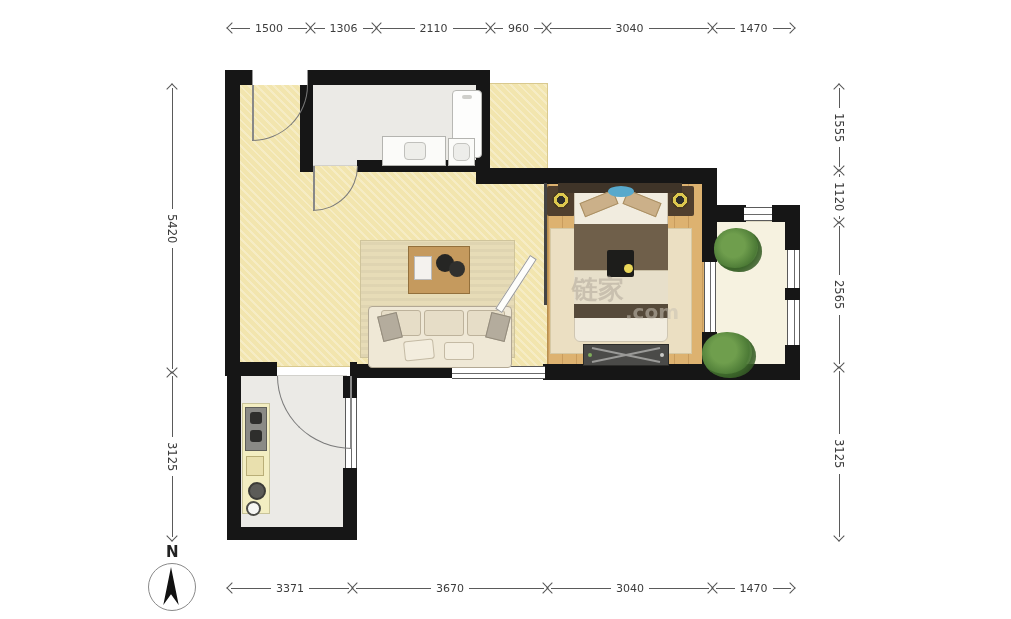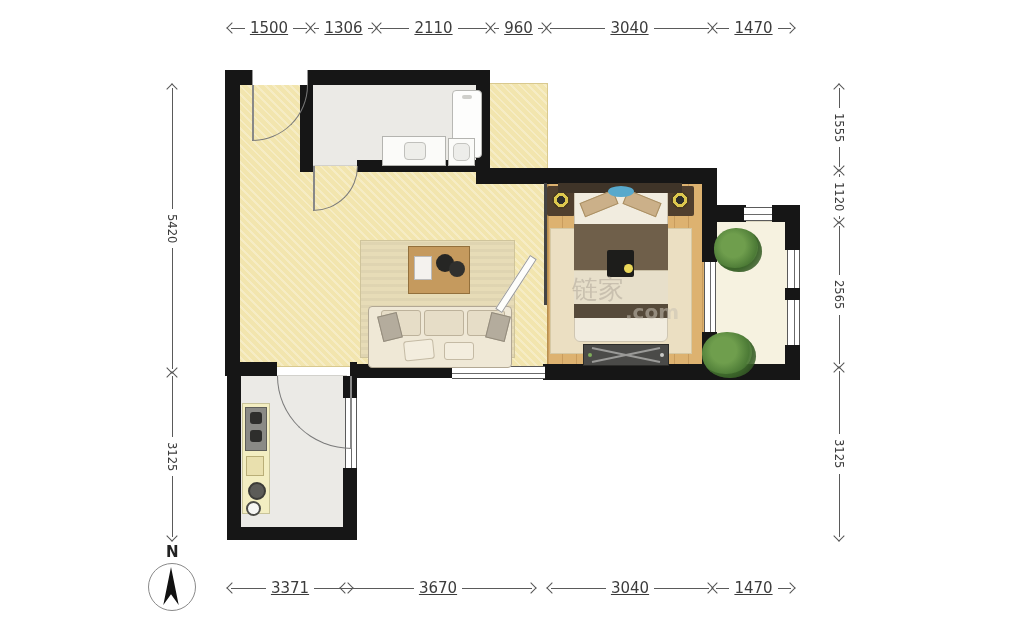--- a/index.html
+++ b/index.html
@@ -24,21 +24,21 @@
   .win-v{position:absolute;background:#fff;border-left:1.4px solid #5a5a5a;border-right:1.4px solid #5a5a5a;}
   .win-v::after{content:"";position:absolute;top:0;bottom:0;left:50%;width:1px;background:#6a6a6a;}
   
   .arc-br{position:absolute;border-right:1.4px solid #7a7a7a;border-bottom:1.4px solid #7a7a7a;
           border-bottom-right-radius:100% 100%;}
   .arc-bl{position:absolute;border-left:1.4px solid #7a7a7a;border-bottom:1.4px solid #7a7a7a;
           border-bottom-left-radius:100% 100%;}
   .leaf-v{position:absolute;width:2px;background:#888;}
   .gap{position:absolute;background:#fff;border-left:1px solid #999;border-right:1px solid #999;}
   
-  .dim-h{position:absolute;display:flex;align-items:center;height:14px;font-size:15px;color:#3c3c3c;text-decoration:underline;}
+  .dim-h{position:absolute;display:flex;align-items:center;height:14px;font-size:11px;color:#3c3c3c;}
   .dim-v{position:absolute;display:flex;flex-direction:column;align-items:center;width:14px;font-size:11.5px;color:#3c3c3c;}
   .ah{width:7px;height:7px;flex:none;}
   .ah.l{border-left:1.3px solid #555;border-bottom:1.3px solid #555;transform:rotate(45deg);}
   .ah.r{border-right:1.3px solid #555;border-top:1.3px solid #555;transform:rotate(45deg);}
   .ah.u{border-left:1.3px solid #555;border-top:1.3px solid #555;transform:rotate(45deg);}
   .ah.d{border-right:1.3px solid #555;border-bottom:1.3px solid #555;transform:rotate(45deg);}
   .dim-h .ln{flex:1;height:1px;background:#5a5a5a;margin:0 -5px;}
   .dim-v .ln{width:1px;flex:1;background:#5a5a5a;margin:-5px 0;}
   .dim-h .lbl{padding:0 5px;white-space:nowrap;background:#fff;z-index:1;}
   .dim-v .lbl{writing-mode:vertical-rl;padding:5px 0;background:#fff;z-index:1;}
@@ -183,21 +183,21 @@
 
   <div class="fur" style="left:242px;top:403px;width:28px;height:111px;background:#f3eec2;border:1px solid #c9c49a;z-index:2;"></div>
   <div class="fur" style="left:245px;top:407px;width:22px;height:44px;background:#8a8a86;border:1px solid #5e5e5a;z-index:3;"></div>
   <div class="fur" style="left:250px;top:412px;width:12px;height:12px;background:#2e2e2c;border-radius:3px;z-index:4;"></div>
   <div class="fur" style="left:250px;top:430px;width:12px;height:12px;background:#2e2e2c;border-radius:3px;z-index:4;"></div>
   <div class="fur" style="left:246px;top:456px;width:18px;height:20px;background:#e9e0ae;border:1px solid #b9ae77;z-index:3;"></div>
   <div class="fur" style="left:248px;top:482px;width:18px;height:18px;background:#5c5c58;border-radius:50%;border:2px solid #3c3c38;z-index:3;"></div>
   <div class="fur" style="left:246px;top:501px;width:15px;height:15px;background:#f6f6f4;border:2px solid #4c4c48;border-radius:50%;z-index:3;"></div>
 
 
-  <div class="wm-cn" style="left:572px;top:272px;">链家</div>
+  <div class="wm-cn" style="left:572px;top:272px;font-weight:bold;">链家</div>
   <div class="wm-com" style="left:585px;top:300px;">.com</div>
 
   <div class="dim-h" style="left:228px;top:21px;width:82px;">
     <span class="ah l"></span>
       <span class="ln"></span>
       <span class="lbl">1500</span>
       <span class="ln"></span>
       <span class="ah r"></span>
   </div>
   <div class="dim-h" style="left:311px;top:21px;width:65px;">
@@ -236,21 +236,21 @@
       <span class="ah r"></span>
   </div>
 
   <div class="dim-h" style="left:228px;top:581px;width:124px;">
     <span class="ah l"></span>
       <span class="ln"></span>
       <span class="lbl">3371</span>
       <span class="ln"></span>
       <span class="ah r"></span>
   </div>
-  <div class="dim-h" style="left:341px;top:581px;width:194px;">
+  <div class="dim-h" style="left:353px;top:581px;width:194px;">
     <span class="ah l"></span>
       <span class="ln"></span>
       <span class="lbl">3670</span>
       <span class="ln"></span>
       <span class="ah r"></span>
   </div>
   <div class="dim-h" style="left:548px;top:581px;width:164px;">
     <span class="ah l"></span>
       <span class="ln"></span>
       <span class="lbl">3040</span>

